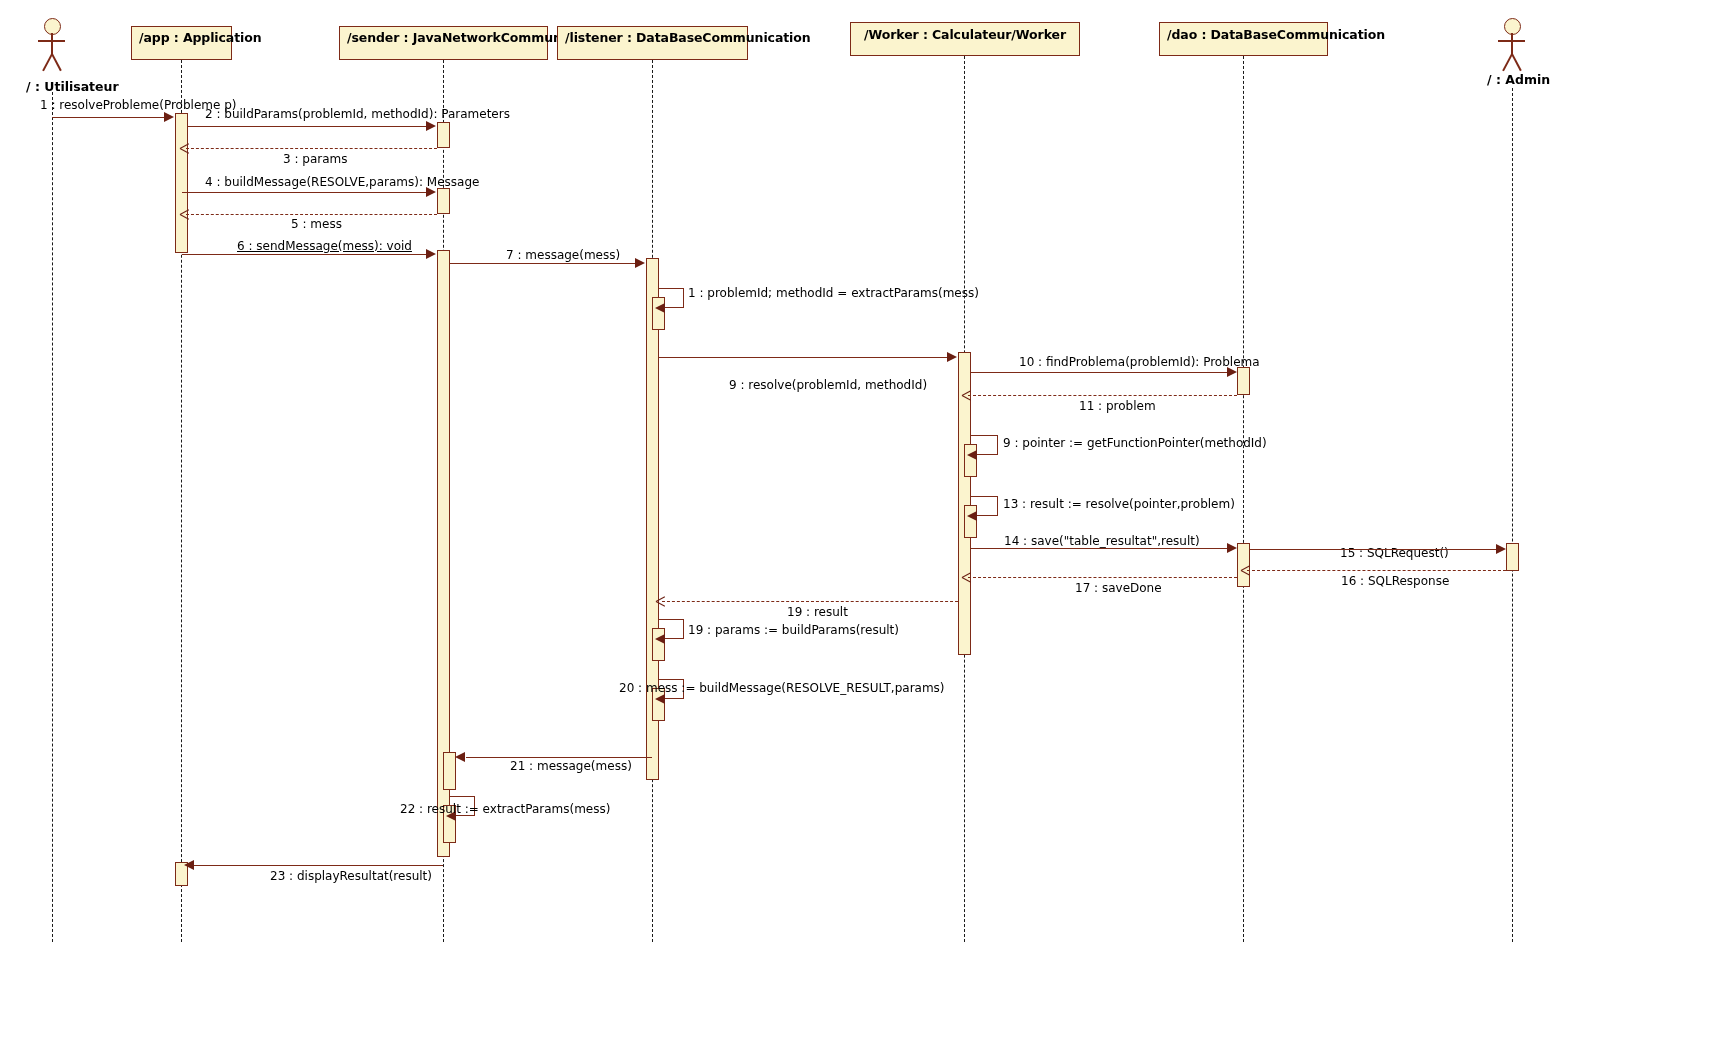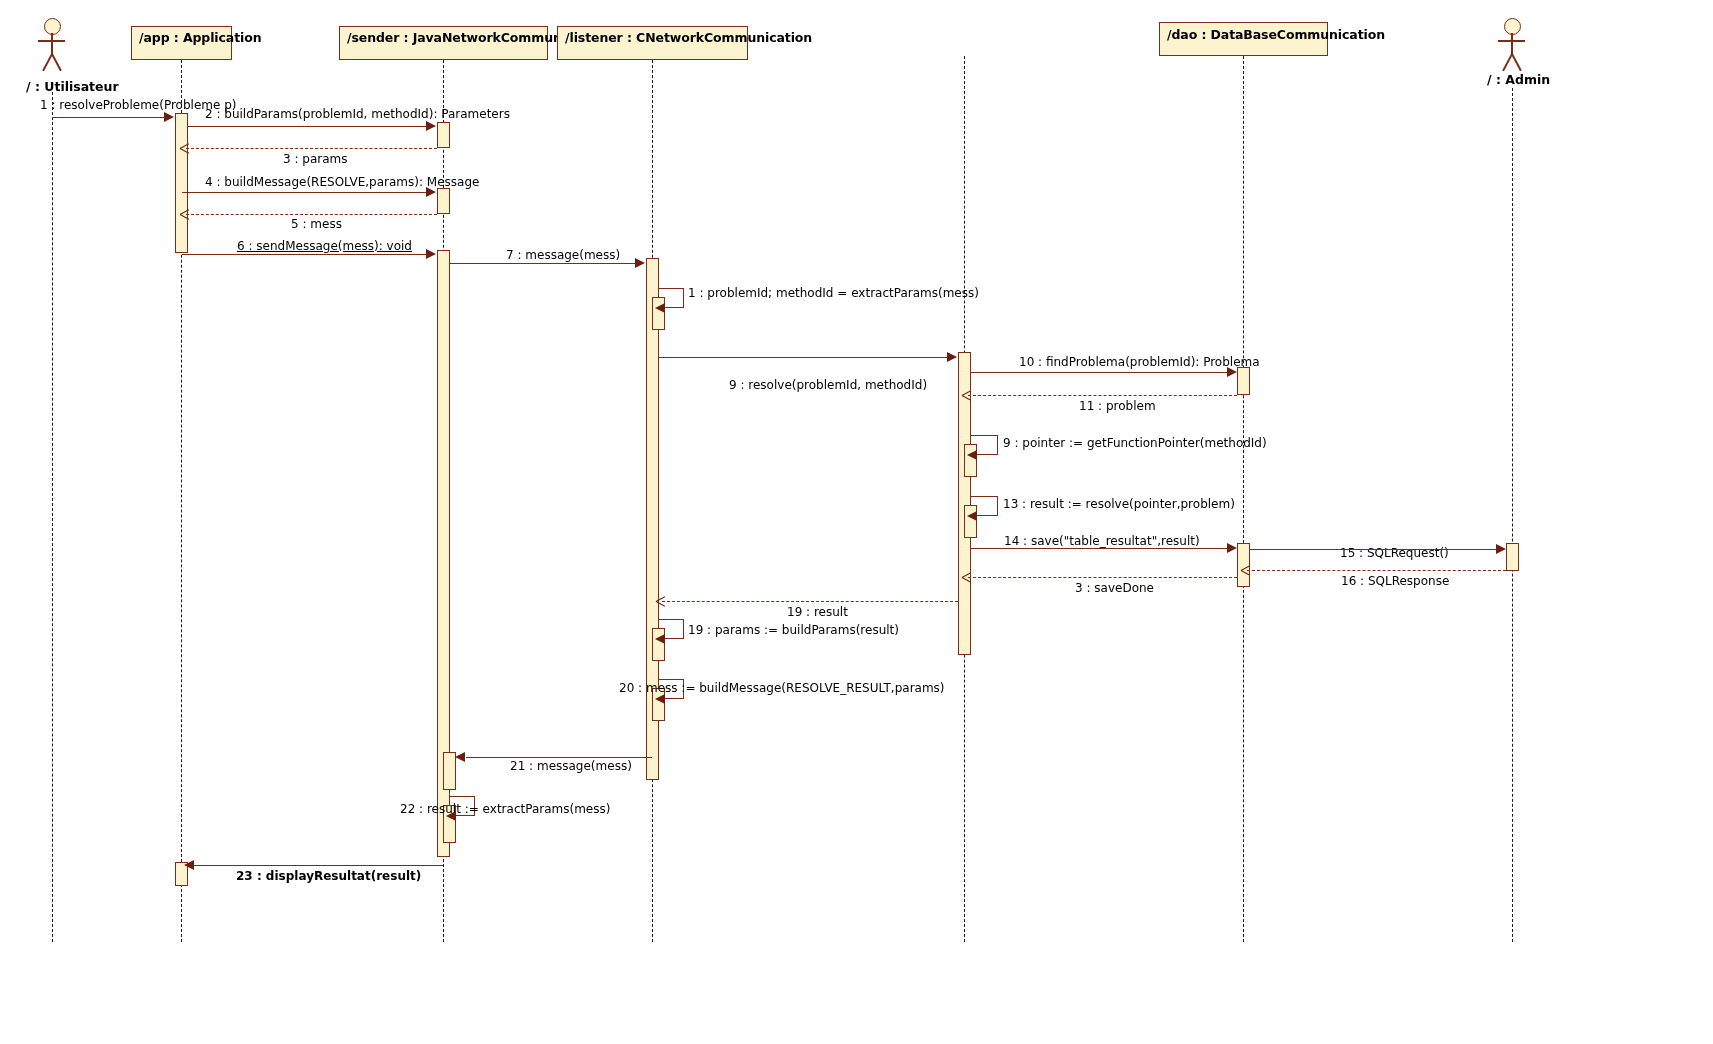--- a/index.html
+++ b/index.html
@@ -173,24 +173,27 @@
     <span>/app : Application</span>
   </div>
   <div class="lifeline" style="left:181px; top:60px; height:882px;"></div>
 
   <div class="objbox" style="left:339px; top:26px; width:209px; height:34px;">
     <span>/sender : JavaNetworkCommunication</span>
   </div>
   <div class="lifeline" style="left:443px; top:60px; height:882px;"></div>
 
   <div class="objbox" style="left:557px; top:26px; width:191px; height:34px;">
-    <span>/listener : CNetworkCommunication</span>
+    <span>/listener : DataBaseCommunication</span>
   </div>
   <div class="lifeline" style="left:652px; top:60px; height:882px;"></div>
 
+  <div class="objbox" style="left:850px; top:22px; width:230px; height:34px; text-align:center; padding-top:5px;">
+    <span>/Worker : Calculateur/Worker</span>
+  </div>
   <div class="lifeline" style="left:964px; top:56px; height:886px;"></div>
 
   <div class="objbox" style="left:1159px; top:22px; width:169px; height:34px; text-align:center; padding-top:5px;">
     <span>/dao : DataBaseCommunication</span>
   </div>
   <div class="lifeline" style="left:1243px; top:56px; height:886px;"></div>
 
   <div class="act" style="left:175px; top:113px; width:13px; height:140px;"></div>
 
   <div class="act" style="left:175px; top:862px; width:13px; height:24px;"></div>
@@ -284,21 +287,21 @@
   <div class="msglabel" style="left:1340px; top:538px;margin-top:9px;">15 : SQLRequest()</div>
   <div class="msgline" style="left:1250px; top:549px; width:248px;"></div>
   <div class="arrowR" style="left:1496px; top:544px;"></div>
 
   <div class="msgline ret" style="left:1247px; top:570px; width:259px;"></div>
   <div class="oarrowL" style="left:1241px; top:566px;"></div>
   <div class="msglabel" style="left:1341px; top:575px;">16 : SQLResponse</div>
 
   <div class="msgline ret" style="left:968px; top:577px; width:269px;"></div>
   <div class="oarrowL" style="left:962px; top:573px;"></div>
-  <div class="msglabel" style="left:1075px; top:582px;">3 : saveDone</div>
+  <div class="msglabel" style="left:1075px; top:582px;">17 : saveDone</div>
 
   <div class="msgline ret" style="left:662px; top:601px; width:296px;"></div>
   <div class="oarrowL" style="left:656px; top:597px;"></div>
   <div class="msglabel" style="left:787px; top:606px;">19 : result</div>
 
   <div class="selfcall" style="left:659px; top:619px; width:25px; height:20px;"></div>
   <div class="arrowL" style="left:655px; top:634px;"></div>
   <div class="msglabel" style="left:688px; top:624px;">19 : params := buildParams(result)</div>
 
   <div class="selfcall" style="left:659px; top:679px; width:25px; height:20px;"></div>
@@ -308,15 +311,15 @@
   <div class="msgline" style="left:466px; top:757px; width:186px;"></div>
   <div class="arrowL" style="left:455px; top:752px;"></div>
   <div class="msglabel" style="left:510px; top:760px;">21 : message(mess)</div>
 
   <div class="selfcall" style="left:450px; top:796px; width:25px; height:20px;"></div>
   <div class="arrowL" style="left:446px; top:811px;"></div>
   <div class="msglabel" style="left:400px; top:803px;">22 : result := extractParams(mess)</div>
 
   <div class="msgline" style="left:194px; top:865px; width:249px;"></div>
   <div class="arrowL" style="left:184px; top:860px;"></div>
-  <div class="msglabel" style="left:236px; top:870px;font-weight:bold;">23 : displayResultat(result)</div>
+  <div class="msglabel" style="left:270px; top:870px;">23 : displayResultat(result)</div>
 
 </div>
 
 </body></html>

